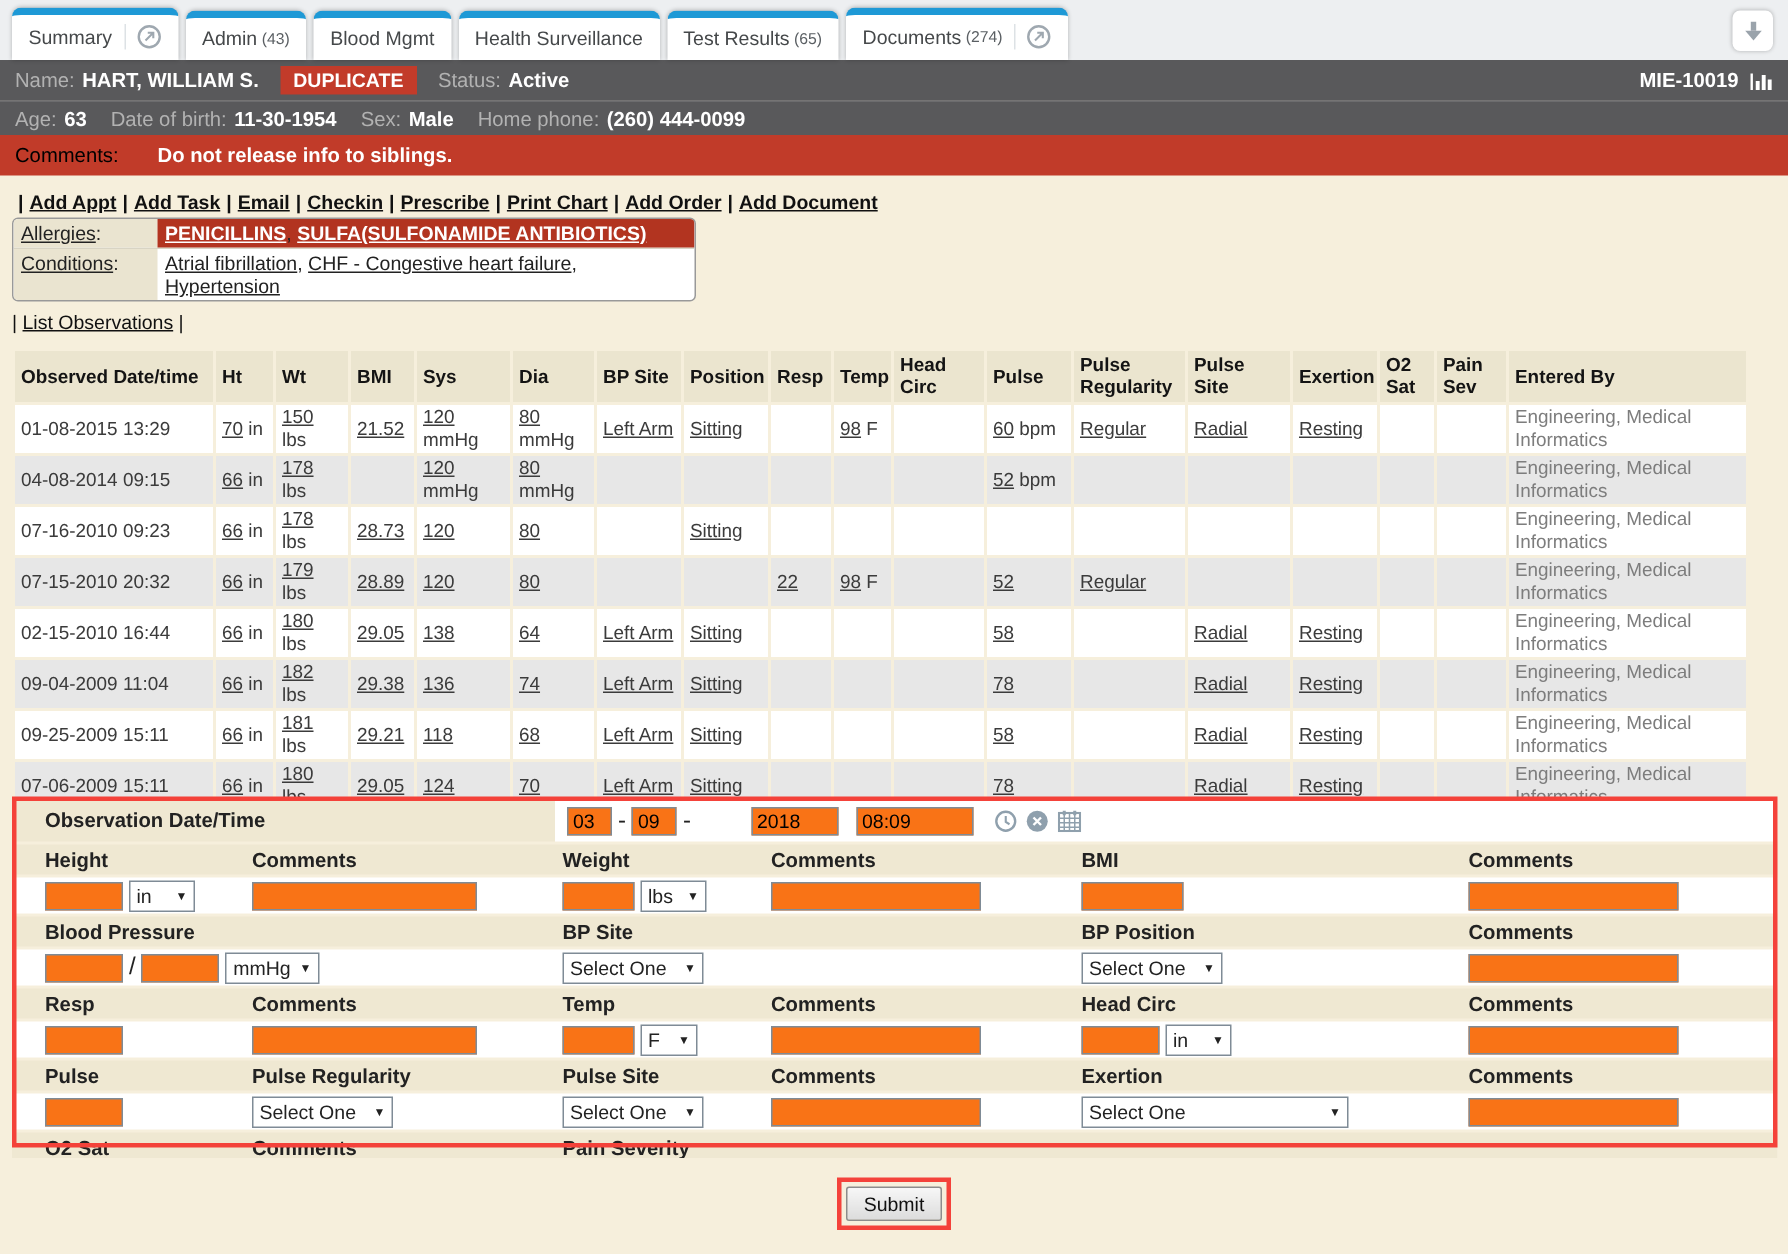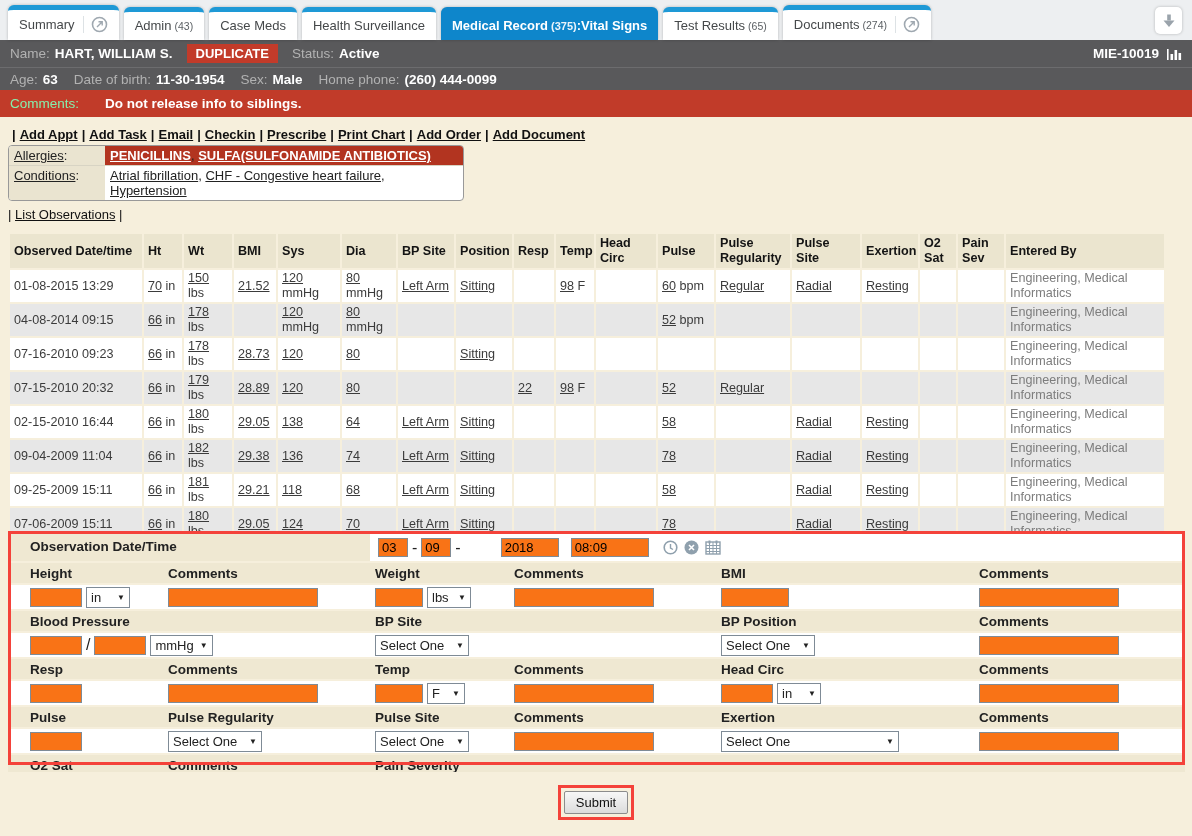--- a/index.html
+++ b/index.html
@@ -31,21 +31,21 @@
   .bar2 { height:23px; border-top:1px solid #6c6c6e; }
   .lbl { color:#b2b2b2; margin-right:5px; }
   .val { color:#fff; font-weight:bold; }
   .gap { width:16px; }
   .dup-badge { background:#c23b2a; color:#fff; font-weight:bold; padding:2px 9px;
                margin:0 14px; font-size:13px; cursor:pointer; }
   .bar-right { margin-left:auto; display:flex; align-items:center; gap:7px; font-weight:bold; }
   
   .comments-bar { background:#c13b29; color:#fff; height:27px; display:flex;
                   align-items:center; padding:0 10px; font-size:13.5px; }
-  .comments-bar .clabel { color:#86efac; margin-right:26px; }
+  .comments-bar .clabel { color:#000000; margin-right:26px; }
   .comments-bar .cmsg { font-weight:bold; }
   
   .actions { padding:10px 8px 0; font-size:13px; font-weight:bold; color:#111; }
   .actions a { color:#111; text-decoration:underline; cursor:pointer; }
   .actions .pipe { padding:0 4px; }
   
   .sum-box { margin:3px 0 0 8px; width:456px; border:1px solid #999;
              border-radius:4px; background:#fff; overflow:hidden; font-size:13px; }
   .sum-row { display:flex; border-bottom:1px solid #d8d4c4; }
   .sum-row:last-child { border-bottom:none; }
@@ -116,29 +116,24 @@
           <circle cx="8.5" cy="8.5" r="7" fill="none" stroke="#9fa8b0" stroke-width="1.6"></circle>
           <path d="M6 11 L11 6 M7.5 5.8 L11.2 5.8 L11.2 9.5" fill="none" stroke="#9fa8b0" stroke-width="1.4"></path>
         </svg>
     </span>
   </div>
   <div class="tab">
     <span>Admin</span>
     <span class="count">(43)</span>
   </div>
   <div class="tab">
-    <span>Case Meds</span>
+    <span>Blood Mgmt</span>
   </div>
   <div class="tab">
     <span>Health Surveillance</span>
-  </div>
-  <div class="tab active">
-    <span>Medical Record</span>
-    <span class="count">(375)</span>
-    <span>:Vital Signs</span>
   </div>
   <div class="tab">
     <span>Test Results</span>
     <span class="count">(65)</span>
   </div>
   <div class="tab">
     <span>Documents</span>
     <span class="count">(274)</span>
     <span class="ext">
       <svg width="17" height="17" viewBox="0 0 17 17">

